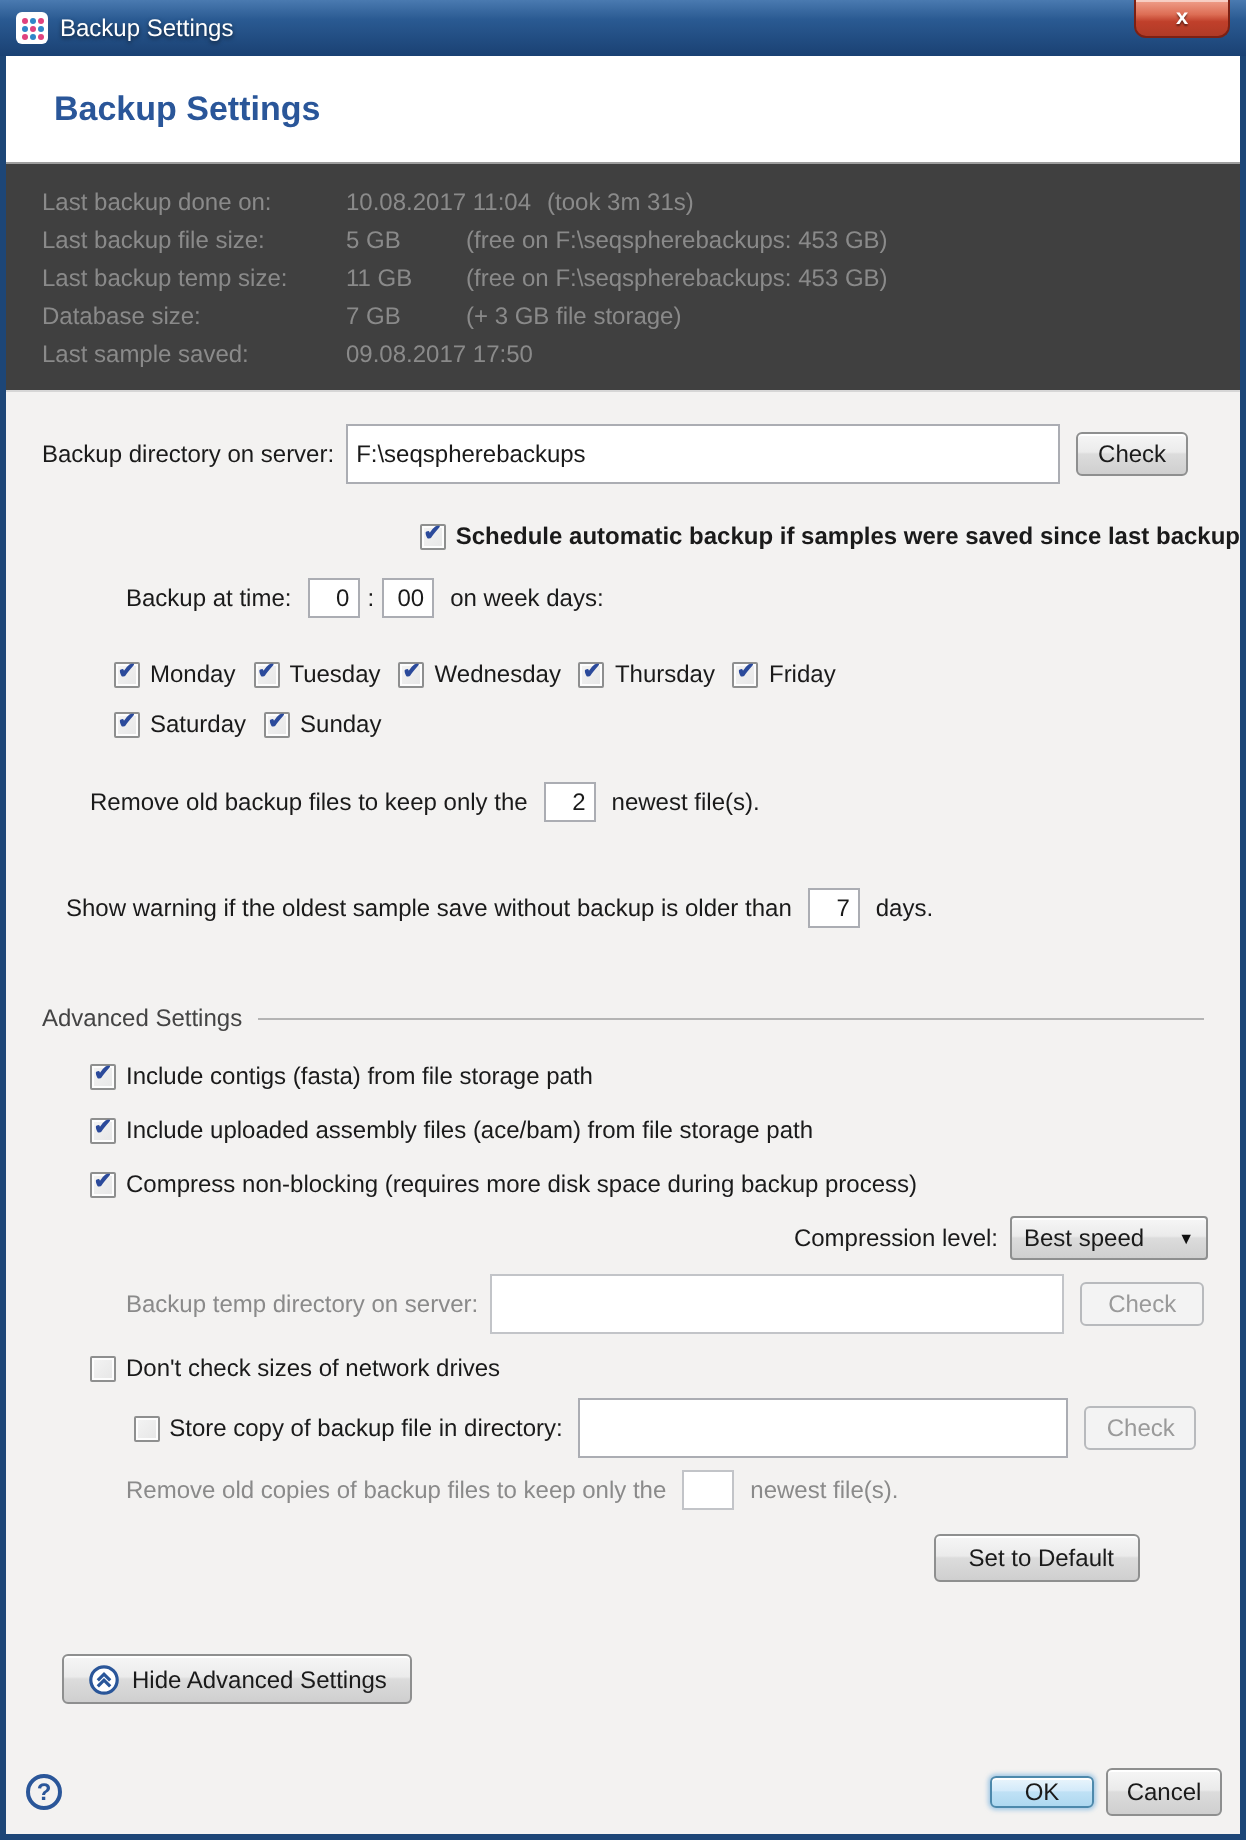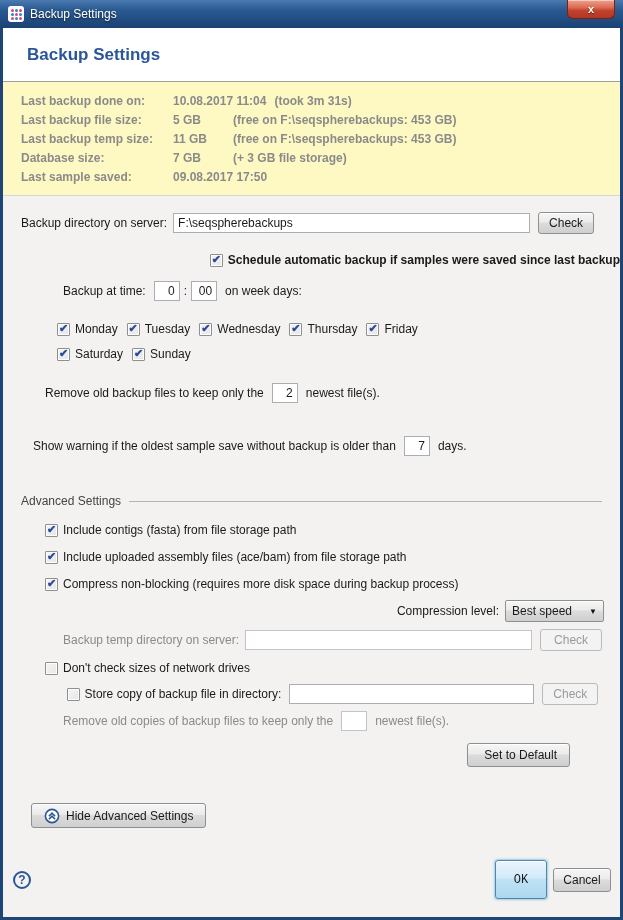--- a/index.html
+++ b/index.html
@@ -24,31 +24,31 @@
                border:1px solid #7c2013; border-top:none; border-radius:0 0 6px 6px;
                color:#fff; font-weight:bold; font-size:11px; display:flex; align-items:center; justify-content:center;
                box-shadow: inset 0 1px 0 rgba(255,255,255,.5); text-shadow:0 1px 1px rgba(0,0,0,.5); cursor:pointer; }
 
   
   .header-band { background:#fff; height:54px; display:flex; align-items:center; padding-left:24px;
                  border-bottom:1px solid #9e9e9e; }
   .header-title { color:#2a5699; font-size:17px; font-weight:bold; }
 
   
-  .info-panel { background:#fef9c3; border-bottom:1px solid #d6d6d6; padding:10px 0 8px 18px;font-weight:bold; }
+  .info-panel { background:#404040; border-bottom:1px solid #d6d6d6; padding:10px 0 8px 18px; }
   .info-row { display:flex; color:#8a8a8a; line-height:19px; }
   .info-label { width:152px; flex:0 0 152px; }
   .info-value { min-width:52px; margin-right:8px; white-space:pre; }
   .info-note  { white-space:pre; }
 
   
   .main { flex:1; position:relative; background:#f3f2f1; }
   .row { display:flex; align-items:center; }
 
-  .txt { height:20px; border:1px solid #abadb3; background:#fff; padding:0 4px;
+  .txt { height:30px; border:1px solid #abadb3; background:#fff; padding:0 4px;
          font:12px "Liberation Sans", sans-serif; color:#1a1a1a; }
   .txt.small { height:20px; width:26px; text-align:right; }
   .txt:disabled { background:#fff; border-color:#c2c4c8; }
 
   .btn { height:22px; padding:0 12px; font:12px "Liberation Sans", sans-serif; color:#1a1a1a;
          background:linear-gradient(#f6f6f6 0%, #ebebeb 45%, #dcdcdc 50%, #cfcfcf 100%);
          border:1px solid #8e8f8f; border-radius:3px; cursor:pointer;
          box-shadow: inset 0 1px 0 #fff; }
   .btn.disabled { color:#9a9a9a; background:#f3f3f3; border-color:#b8babd; box-shadow:none; cursor:default; }
   .btn.ok { background:linear-gradient(#eaf5fc 0%, #d3eafa 45%, #bfe1f5 50%, #aed8f0 100%);
@@ -281,18 +281,18 @@
             <path d="M4.9 11.2 8 8.1 11.1 11.2" fill="none" stroke="#2a5699" stroke-width="1.6"></path>
           </svg>
         </span>
         <span>Hide Advanced Settings</span>
       </button>
     </div>
 
     <div class="footer">
       <span class="help">?</span>
       <span style="flex:1;"></span>
-      <button class="btn ok" style="width:52px; height:39px; padding:0;font-family:Liberation Mono, monospace;">OK</button>
+      <button class="btn ok" style="width:52px; height:16px; padding:0;">OK</button>
       <button class="btn" style="width:58px; height:24px; padding:0; margin-left:6px;">Cancel</button>
     </div>
 
   </div>
 </div>
 
 </body></html>

